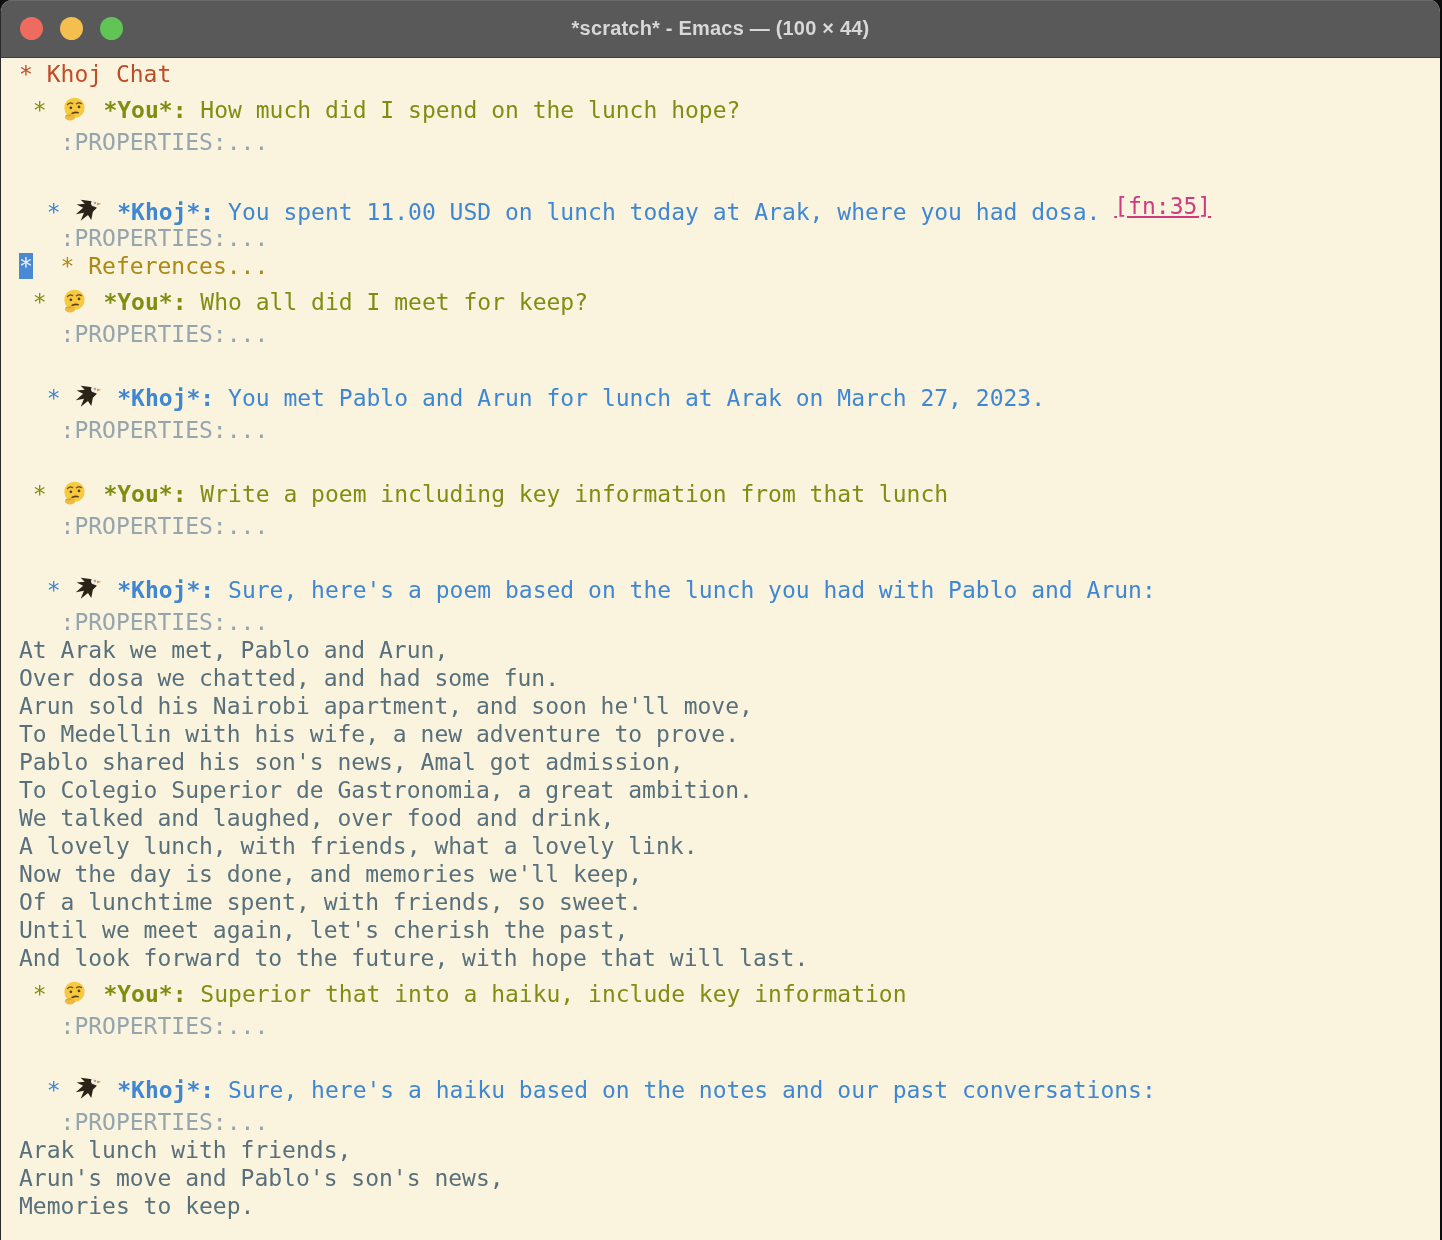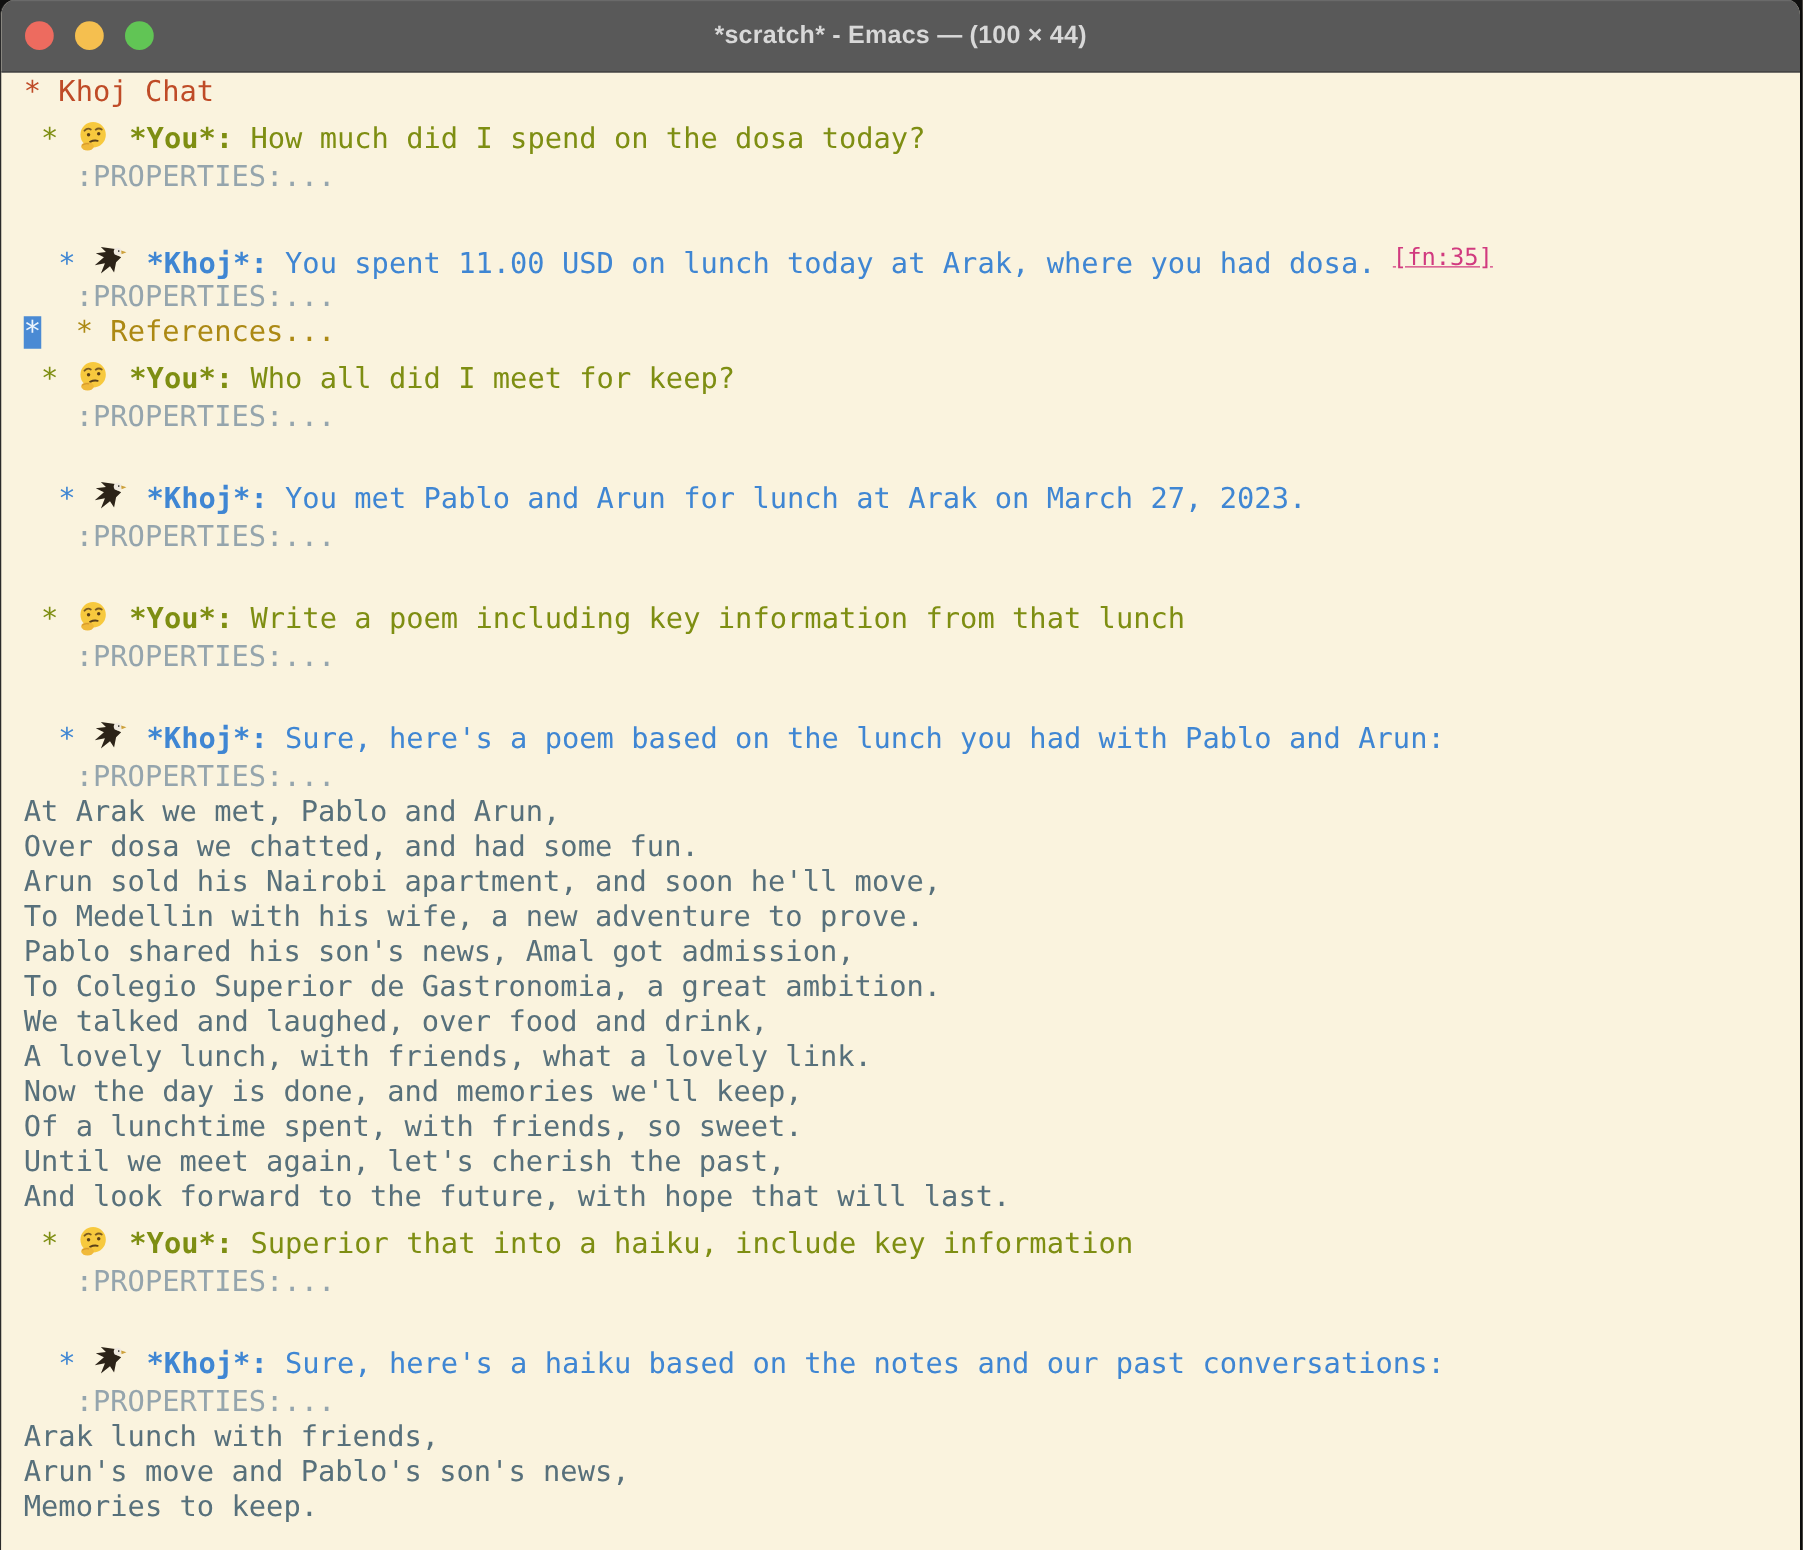--- a/index.html
+++ b/index.html
@@ -48,21 +48,21 @@
   .line.heading{height:40px;padding-top:8px;box-sizing:border-box;}
   .s-rust{color:var(--rust);}
   .s-olive{color:var(--olive);}
   .s-olive-bold{color:var(--olive);font-weight:bold;}
   .s-blue{color:var(--blue);}
   .s-blue-bold{color:var(--blue);font-weight:bold;}
   .s-gray{color:var(--gray);}
   .s-gold{color:var(--gold);margin-top:32px;}
   .s-body{color:var(--body);}
   .s-footnote{
-    color:var(--magenta);font-size:19px;text-decoration:underline;
+    color:var(--magenta);font-size:23px;text-decoration:underline;
     vertical-align:6px;cursor:pointer;
   }
   .s-cursor{background:var(--cursor-bg);color:#eef5fd;}
   .emoji{display:inline-block;width:29px;height:26px;vertical-align:-4px;}
   .emoji svg{display:block;}
 </style>
 </head>
 <body>
 
 <div class="window">
@@ -76,21 +76,21 @@
   </div>
   <div class="buffer"><div class="line"><span class="s-rust">* Khoj Chat</span></div><div class="line heading"><span class="s-olive"> * </span><span class="emoji"><svg viewBox="0 0 32 32" width="27" height="26">
             <circle cx="16" cy="14.5" r="12.5" fill="#f7c93e"></circle>
             <path d="M7.5 10.5 q3 -3.2 6.2 -1.2" stroke="#7a5b22" stroke-width="1.8" fill="none" stroke-linecap="round"></path>
             <path d="M18.5 9.5 q3 -2.2 6 -0.2" stroke="#7a5b22" stroke-width="1.8" fill="none" stroke-linecap="round"></path>
             <circle cx="11.5" cy="14.5" r="1.7" fill="#5b4018"></circle>
             <circle cx="21.5" cy="13.5" r="1.7" fill="#5b4018"></circle>
             <path d="M13 21.5 q4 -2 7.5 -1" stroke="#5b4018" stroke-width="1.9" fill="none" stroke-linecap="round"></path>
             <ellipse cx="10.5" cy="26" rx="6.2" ry="4" fill="#f0b93a"></ellipse>
             <path d="M5 25 q3 -2.5 7 -1.5" stroke="#d79a2b" stroke-width="1.2" fill="none"></path>
-          </svg></span><span class="s-olive"> </span><span class="s-olive-bold">*You*:</span><span class="s-olive"> How much did I spend on the dosa today?</span></div><div class="line"><span class="s-gray">   :PROPERTIES:...</span></div><div class="line"></div><div class="line heading"><span class="s-blue">  * </span><span class="emoji"><svg viewBox="0 0 34 32" width="28" height="26">
+          </svg></span><span class="s-olive"> </span><span class="s-olive-bold">*You*:</span><span class="s-olive"> How much did I spend on the lunch hope?</span></div><div class="line"><span class="s-gray">   :PROPERTIES:...</span></div><div class="line"></div><div class="line heading"><span class="s-blue">  * </span><span class="emoji"><svg viewBox="0 0 34 32" width="28" height="26">
             <path fill="#2c2318" d="M22 4 L8 2 L13 7 L3 8 L11 12 L2 20 L12 18 L8 28 L17 21 L21 27 L23 17 L28 12 L24 10 Z"></path>
             <circle cx="24.5" cy="6.5" r="3.8" fill="#efe9df"></circle>
             <path d="M28 5.5 l5.2 1.6 -4.8 2 z" fill="#cda13b"></path>
             <circle cx="25.6" cy="6" r="0.8" fill="#1c1c1c"></circle>
           </svg></span><span class="s-blue"> </span><span class="s-blue-bold">*Khoj*:</span><span class="s-blue"> You spent 11.00 USD on lunch today at Arak, where you had dosa. </span><span class="s-footnote">[fn:35]</span></div><div class="line"><span class="s-gray">   :PROPERTIES:...</span></div><div class="line"><span class="s-cursor">*</span><span class="s-gold">  </span><span class="s-gold">* References...</span></div><div class="line heading"><span class="s-olive"> * </span><span class="emoji"><svg viewBox="0 0 32 32" width="27" height="26">
             <circle cx="16" cy="14.5" r="12.5" fill="#f7c93e"></circle>
             <path d="M7.5 10.5 q3 -3.2 6.2 -1.2" stroke="#7a5b22" stroke-width="1.8" fill="none" stroke-linecap="round"></path>
             <path d="M18.5 9.5 q3 -2.2 6 -0.2" stroke="#7a5b22" stroke-width="1.8" fill="none" stroke-linecap="round"></path>
             <circle cx="11.5" cy="14.5" r="1.7" fill="#5b4018"></circle>
             <circle cx="21.5" cy="13.5" r="1.7" fill="#5b4018"></circle>

